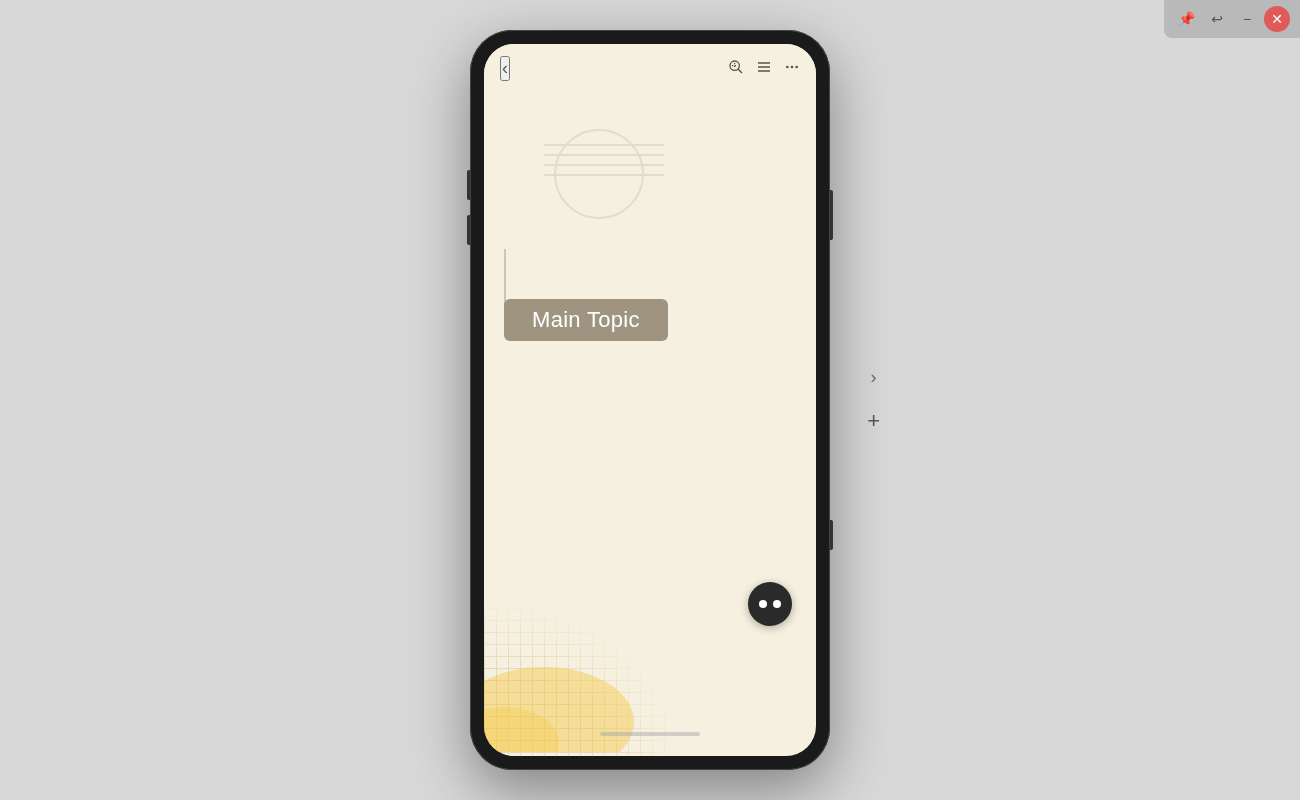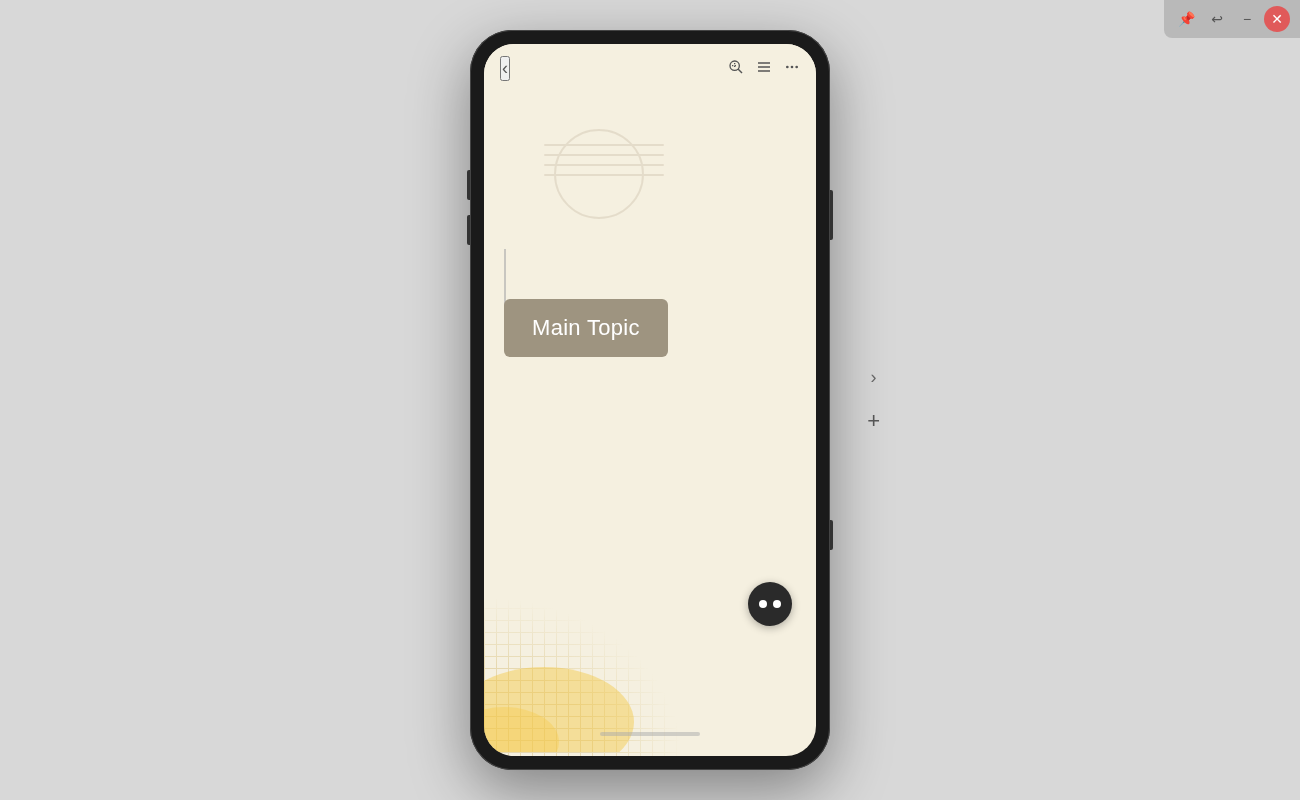--- a/index.html
+++ b/index.html
@@ -222,21 +222,21 @@
       opacity: 0.6;
     }
 
     
     .main-topic-btn {
       position: absolute;
       left: 20px;
       top: 210px;
       background: #9e9480;
       color: white;
-      padding: 16px 28px;
+      padding: 8px 28px;
       border-radius: 6px;
       font-size: 22px;
       font-weight: 400;
       letter-spacing: 0.3px;
       cursor: pointer;
       border: none;
     }
 
     
     .ai-avatar {

